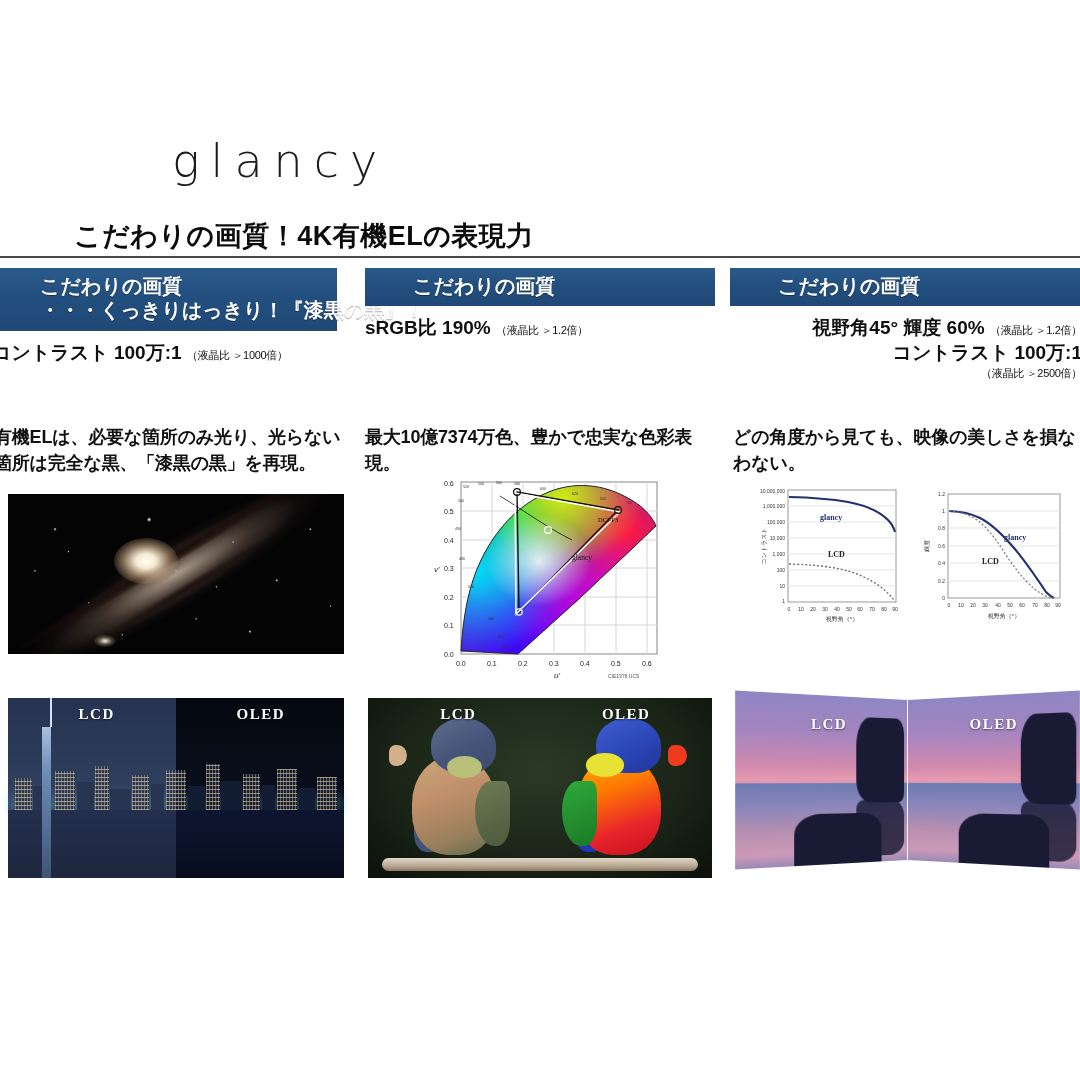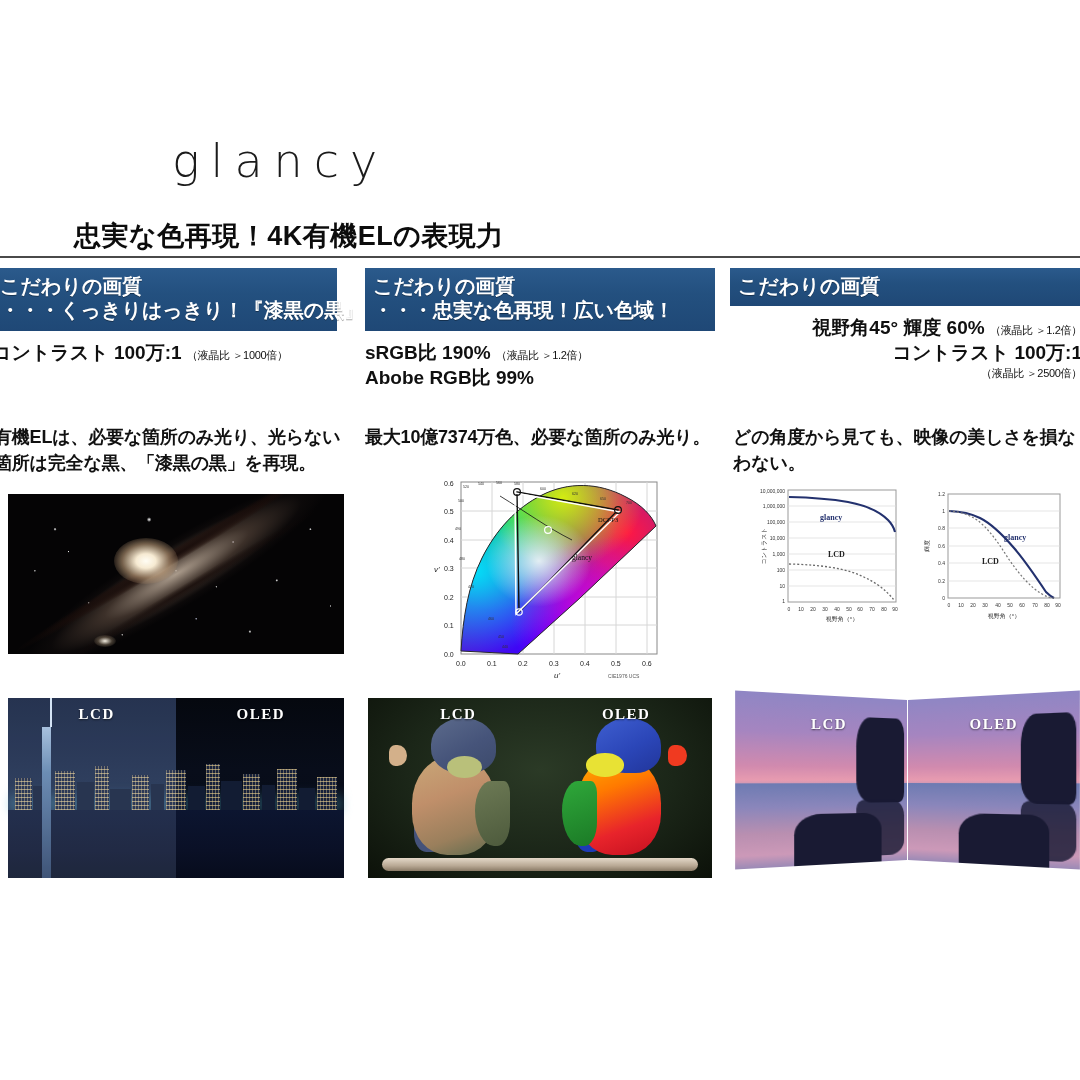--- a/index.html
+++ b/index.html
@@ -43,20 +43,21 @@
     background:#23507f;
     background-image:linear-gradient(180deg,#2b5a8c 0%,#23507f 40%,#1f4876 100%);
     color:#ffffff;
     padding:6px 8px 8px 8px;
     box-sizing:border-box;
     line-height:1.22;
   }
   .ribbon .l1,.ribbon .l2{
     font-size:20px;font-weight:bold;letter-spacing:0px;white-space:nowrap;
     text-shadow:0 1px 0 rgba(0,0,0,.35);
+    margin-left:40px;
   }
   .col-1 .ribbon{width:345px;}
   .col-2 .ribbon{width:350px;}
   .col-3 .ribbon{width:350px;}
 
   .specs{
     margin-top:9px;
     font-size:19px;font-weight:bold;line-height:1.32;
     color:#101010;white-space:nowrap;
   }
@@ -203,21 +204,21 @@
   
   svg{display:block;}
 </style>
 </head>
 <body>
 
 <div id="page">
 
   <div class="brand">glancy</div>
 
-  <div class="headline">忠実な色再現！4K有機ELの表現力</div>
+  <div class="headline">こだわりの画質！4K有機ELの表現力</div>
   <div class="headline-rule"></div>
 
   <div class="col col-1">
     <div class="ribbon">
       <div class="l1">こだわりの画質</div>
       <div class="l2">・・・くっきりはっきり！『漆黒の黒』！</div>
     </div>
     <div class="specs">
       <span>コントラスト 100万:1</span>
       <span class="sub">（液晶比 ＞1000倍）</span>
@@ -260,31 +261,29 @@
     <div class="spire"></div>
     <div class="water"></div>
     <div class="dim"></div>
     <div class="cmp-label left">LCD</div>
     <div class="cmp-label right">OLED</div>
   </div>
 
   <div class="col col-2">
     <div class="ribbon">
       <div class="l1">こだわりの画質</div>
-      <div class="l2">・・・忠実な色再現！広い色域！</div>
     </div>
     <div class="specs">
       <div>
         <span>sRGB比 190%</span>
         <span class="sub">（液晶比 ＞1.2倍）</span>
       </div>
-      <div>Abobe RGB比 99%</div>
-    </div>
-  </div>
-  <div class="body-copy bc-2">最大10億7374万色、必要な箇所のみ光り。</div>
+    </div>
+  </div>
+  <div class="body-copy bc-2">最大10億7374万色、豊かで忠実な色彩表現。</div>
 
   <div class="media" id="cie">
     <svg width="244" height="214" viewBox="0 0 244 214">
       <defs>
         <clipPath id="horseshoe">
           <path d="M31,183 C33,150 38,118 52,90 C66,62 86,40 112,27 C138,14 168,14 196,29 C212,37 222,48 226,58 L205,78 L150,130 L88,186 Z"></path>
         </clipPath>
         <radialGradient id="gR" cx="84%" cy="30%" r="62%">
           <stop offset="0%" stop-color="#ff1744" stop-opacity="1"></stop>
             <stop offset="100%" stop-color="#ff1744" stop-opacity="0"></stop>

